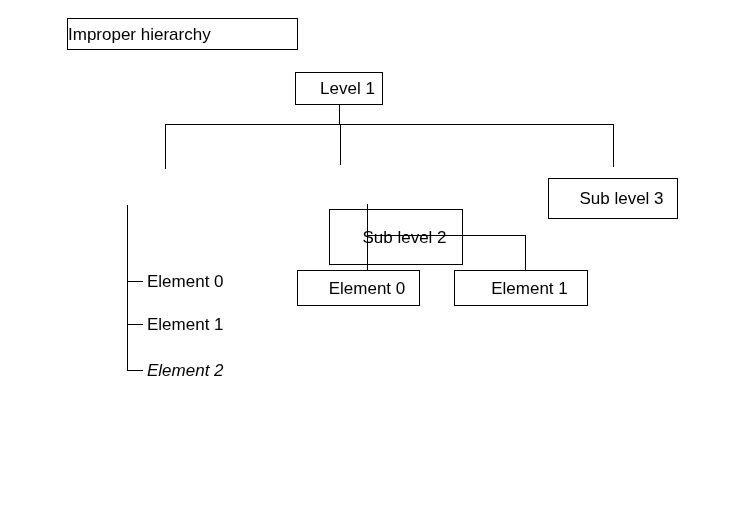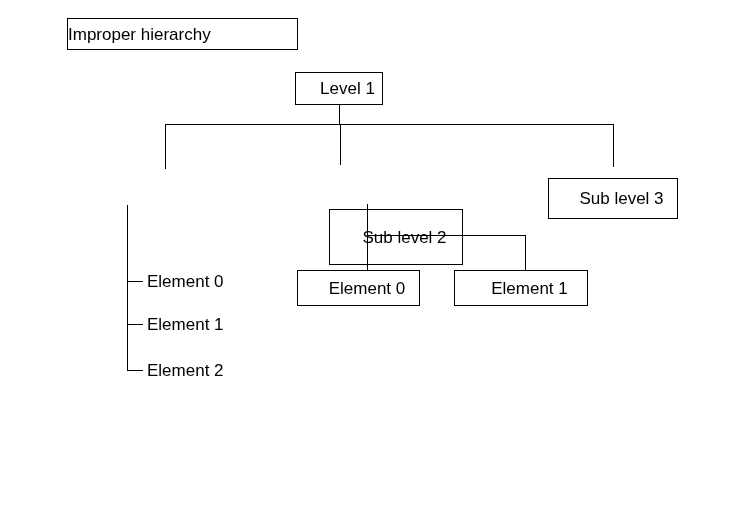--- a/index.html
+++ b/index.html
@@ -95,21 +95,21 @@
   </div>
 
   <div class="vline" style="left:127px; top:205px; height:165px;"></div>
 
   <div class="hline" style="left:127px; top:281px; width:16px;"></div>
   <div class="hline" style="left:127px; top:324px; width:16px;"></div>
   <div class="hline" style="left:127px; top:370px; width:16px;"></div>
 
   <div class="leaf" style="left:147px; top:273px;">Element 0</div>
   <div class="leaf" style="left:147px; top:316px;">Element 1</div>
-  <div class="leaf" style="left:147px; top:362px;">Element 2</div>
+  <div class="leaf" style="left:147px; top:362px;font-style:italic;">Element 2</div>
 
   <div class="vline" style="left:367px; top:204px; height:31px;"></div>
   <div class="hline" style="left:367px; top:235px; width:158px;"></div>
   <div class="vline" style="left:367px; top:235px; height:35px;"></div>
   <div class="vline" style="left:525px; top:235px; height:35px;"></div>
 
   <div class="node" style="left:297px; top:270px; width:123px; height:36px;">
     <span class="node-label">Element 0</span>
   </div>
 

